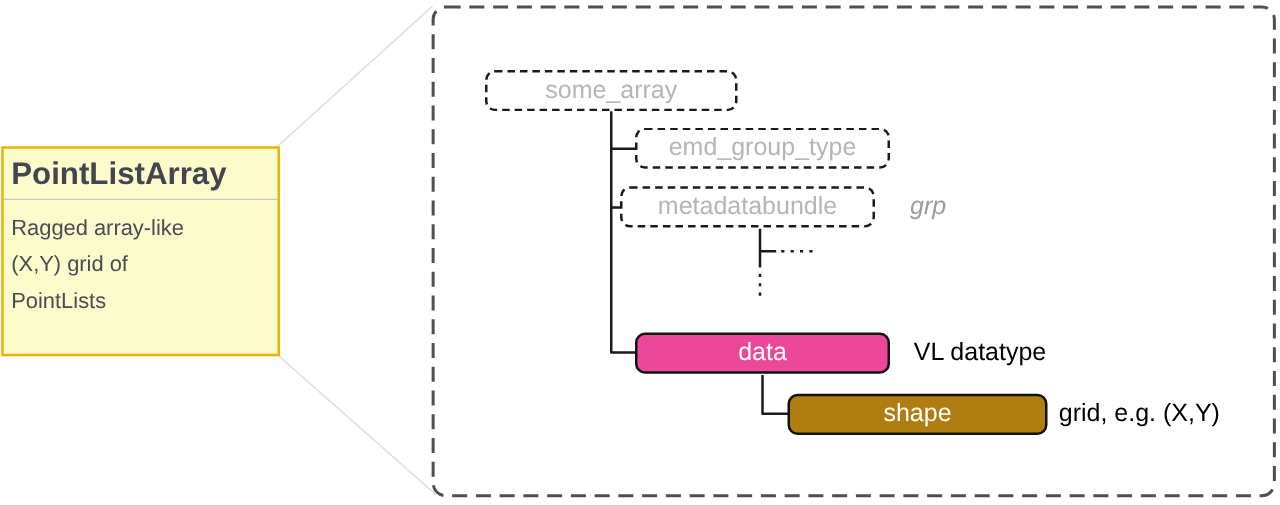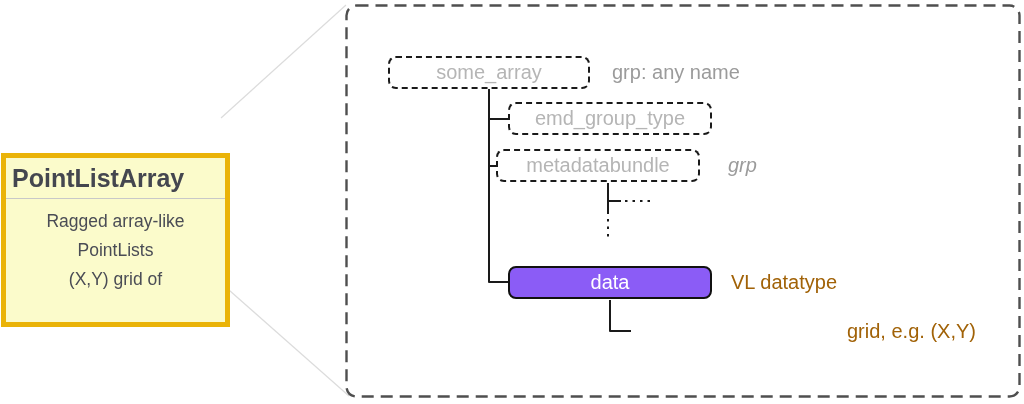--- a/index.html
+++ b/index.html
@@ -8,47 +8,47 @@
     font-family:"Liberation Sans", sans-serif;background:#ffffff;
   }
   svg.lines{position:absolute;left:0;top:0;width:1024px;height:404px;}
   .callout{stroke:#dcdcdc;stroke-width:1.2;fill:none;}
   .frame-rect{stroke:#4f4f4f;stroke-width:2.4;fill:none;stroke-dasharray:12 7;}
   .conn{stroke:#1a1a1a;stroke-width:2;fill:none;stroke-linejoin:round;stroke-linecap:butt;}
   .conn-dotted{stroke:#1a1a1a;stroke-width:2;fill:none;stroke-dasharray:2.5 5;}
 
   .card{
     position:absolute;left:1px;top:117px;width:219px;height:164px;
-    background:#fbfbcb;border:5px solid #eab308;margin-top:36px;
+    background:#fbfbcb;border:2px solid #eab308;
   }
   .card-title{
     font-size:25px;font-weight:bold;color:#44464f;
     padding:6px 6px 5px 6px;border-bottom:1px solid #c8c8c8;
     letter-spacing:0;
   }
-  .card-desc{padding:8px 6px 0 6px;font-size:17.5px;color:#4a4c55;text-align:center;}
+  .card-desc{padding:8px 6px 0 6px;font-size:17.5px;color:#4a4c55;}
   .card-desc div{line-height:29px;}
 
   .node{
     position:absolute;height:33px;box-sizing:border-box;
     display:flex;align-items:center;justify-content:center;
     font-size:20px;border-radius:8px;
   }
   .node.dashed{
     border:2px dashed #1a1a1a;color:#b5b5b5;background:#ffffff;
   }
-  .node.green{background:#8b5cf6;border:2px solid #111111;color:#ffffff;}
+  .node.green{background:#ec4899;border:2px solid #111111;color:#ffffff;}
   .node.gold{background:#b07d10;border:2px solid #111111;color:#ffffff;}
 
   .ann{
     position:absolute;height:33px;display:flex;align-items:center;
     font-size:20px;white-space:nowrap;
   }
   .ann.gray{color:#9b9b9b;}
-  .ann.dark{color:#a16207;text-align:right;}
+  .ann.dark{color:#000000;text-align:right;}
 
   #n-some{left:388px;top:56px;width:202px;}
   #n-emd{left:508px;top:102px;width:204px;}
   #n-meta{left:496px;top:149px;width:204px;}
   #n-data{left:508px;top:266px;width:204px;}
   #n-shape{left:630px;top:315px;width:208px;}
 
   #a-some{left:612px;top:56px;}
   #a-emd{left:728px;top:102px;}
   #a-meta{left:728px;top:149px;font-style:italic;}
@@ -76,39 +76,41 @@
     <line class="conn-dotted" x1="625" y1="201" x2="650" y2="201"></line>
     <line class="conn-dotted" x1="608" y1="219" x2="608" y2="237"></line>
 
     <polyline class="conn" points="610,300 610,331 631,331"></polyline>
   </svg>
 
   <div class="card">
     <div class="card-title">PointListArray</div>
     <div class="card-desc">
       <div>Ragged array-like</div>
+      <div>(X,Y) grid of</div>
       <div>PointLists</div>
-      <div>(X,Y) grid of</div>
     </div>
   </div>
 
   <div class="node dashed" id="n-some">
     <span>some_array</span>
   </div>
-  <div class="ann gray" id="a-some">grp: any name</div>
 
   <div class="node dashed" id="n-emd">
     <span>emd_group_type</span>
   </div>
 
   <div class="node dashed" id="n-meta">
     <span>metadatabundle</span>
   </div>
   <div class="ann gray" id="a-meta">grp</div>
 
   <div class="node green" id="n-data">
     <span>data</span>
   </div>
   <div class="ann dark" id="a-data">VL datatype</div>
 
+  <div class="node gold" id="n-shape">
+    <span>shape</span>
+  </div>
   <div class="ann dark" id="a-shape">grid, e.g. (X,Y)</div>
 
 </div>
 
 </body></html>

